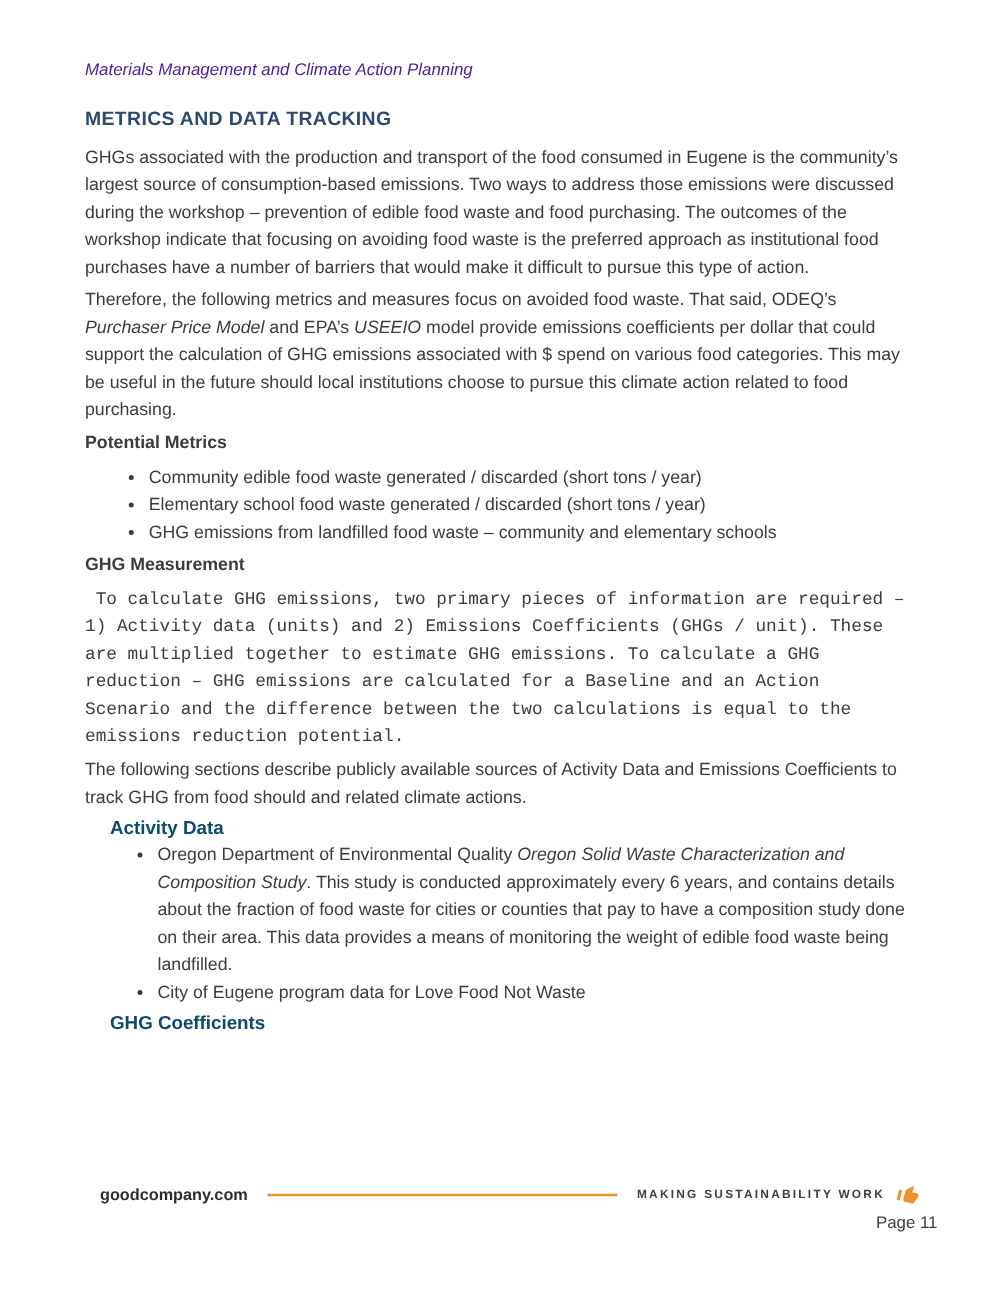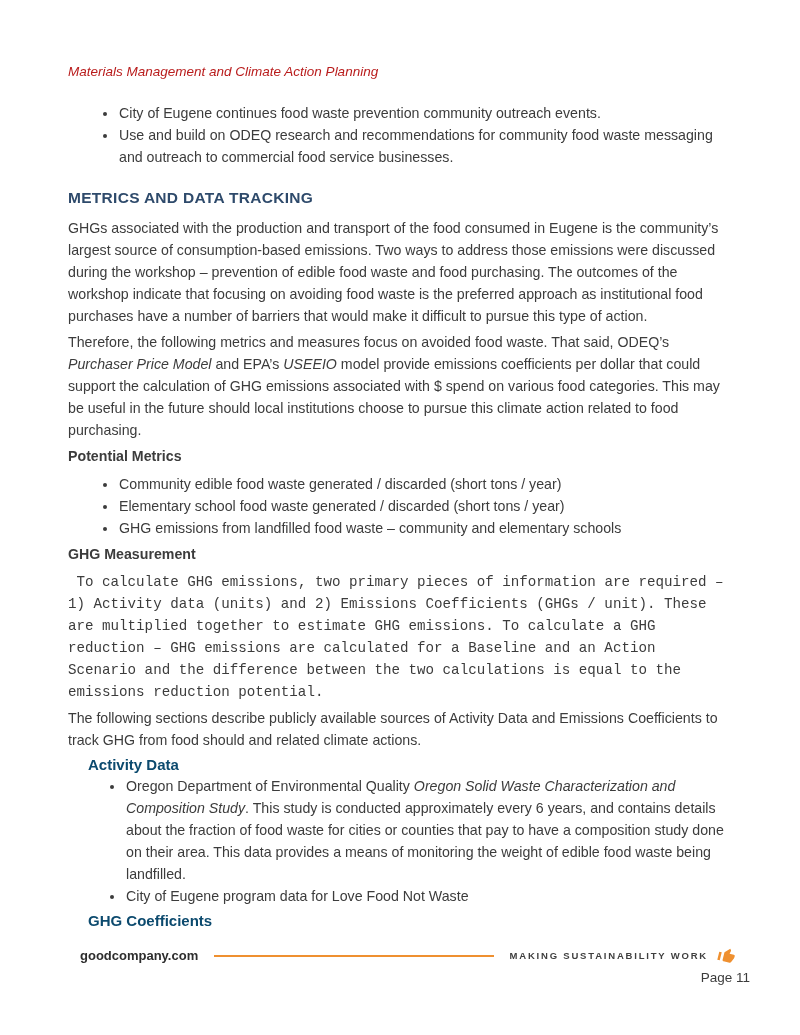--- a/index.html
+++ b/index.html
@@ -4,22 +4,22 @@
 <style>
   html,body { margin:0; padding:0; background:#ffffff; }
   .page {
     width:800px; height:1035px; position:relative; background:#ffffff;
     box-sizing:border-box; padding:48px 68px 0 68px;
     font-family:"Liberation Sans", sans-serif;
     color:#3c3c3c; font-size:14.2px; line-height:22px;
     overflow:hidden;
   }
   .running-header {
-    color:#b91c1c; font-style:italic; font-size:13.5px; line-height:16px;
-    margin:16px 0 22px 0;
+    color:#4c1d95; font-style:italic; font-size:13.5px; line-height:16px;
+    margin:0 0 22px 0;
   }
   ul { margin:0 0 4px 0; }
   ul.lvl1 { padding-left:50px; }
   ul.lvl2 { padding-left:57px; }
   li { padding-left:1px; }
   h2.section-heading {
     color:#2e4a6b; font-size:15.5px; font-weight:bold; letter-spacing:0.3px;
     line-height:20px; margin:20px 0 9px 0;
   }
   p { margin:0 0 4px 0; }
@@ -53,24 +53,20 @@
     font-size:13.5px; color:#3c3c3c;
   }
 </style>
 </head>
 <body>
 
 <div class="page">
 
   <div class="running-header">Materials Management and Climate Action Planning</div>
 
-  <ul class="lvl1">
-    <li>City of Eugene continues food waste prevention community outreach events.</li>
-    <li>Use and build on ODEQ research and recommendations for community food waste messaging and outreach to commercial food service businesses.</li>
-  </ul>
 
   <h2 class="section-heading">METRICS AND DATA TRACKING</h2>
 
   <p>GHGs associated with the production and transport of the food consumed in Eugene is the community’s largest source of consumption-based emissions. Two ways to address those emissions were discussed during the workshop – prevention of edible food waste and food purchasing. The outcomes of the workshop indicate that focusing on avoiding food waste is the preferred approach as institutional food purchases have a number of barriers that would make it difficult to pursue this type of action.</p>
 
   <p><span>Therefore, the following metrics and measures focus on avoided food waste. That said, ODEQ’s </span><span class="it">Purchaser Price Model</span><span> and EPA’s </span><span class="it">USEEIO</span><span> model provide emissions coefficients per dollar that could support the calculation of GHG emissions associated with $ spend on various food categories. This may be useful in the future should local institutions choose to pursue this climate action related to food purchasing.</span></p>
 
   <h3 class="sub-heading">Potential Metrics</h3>
 
   <ul class="lvl1">

